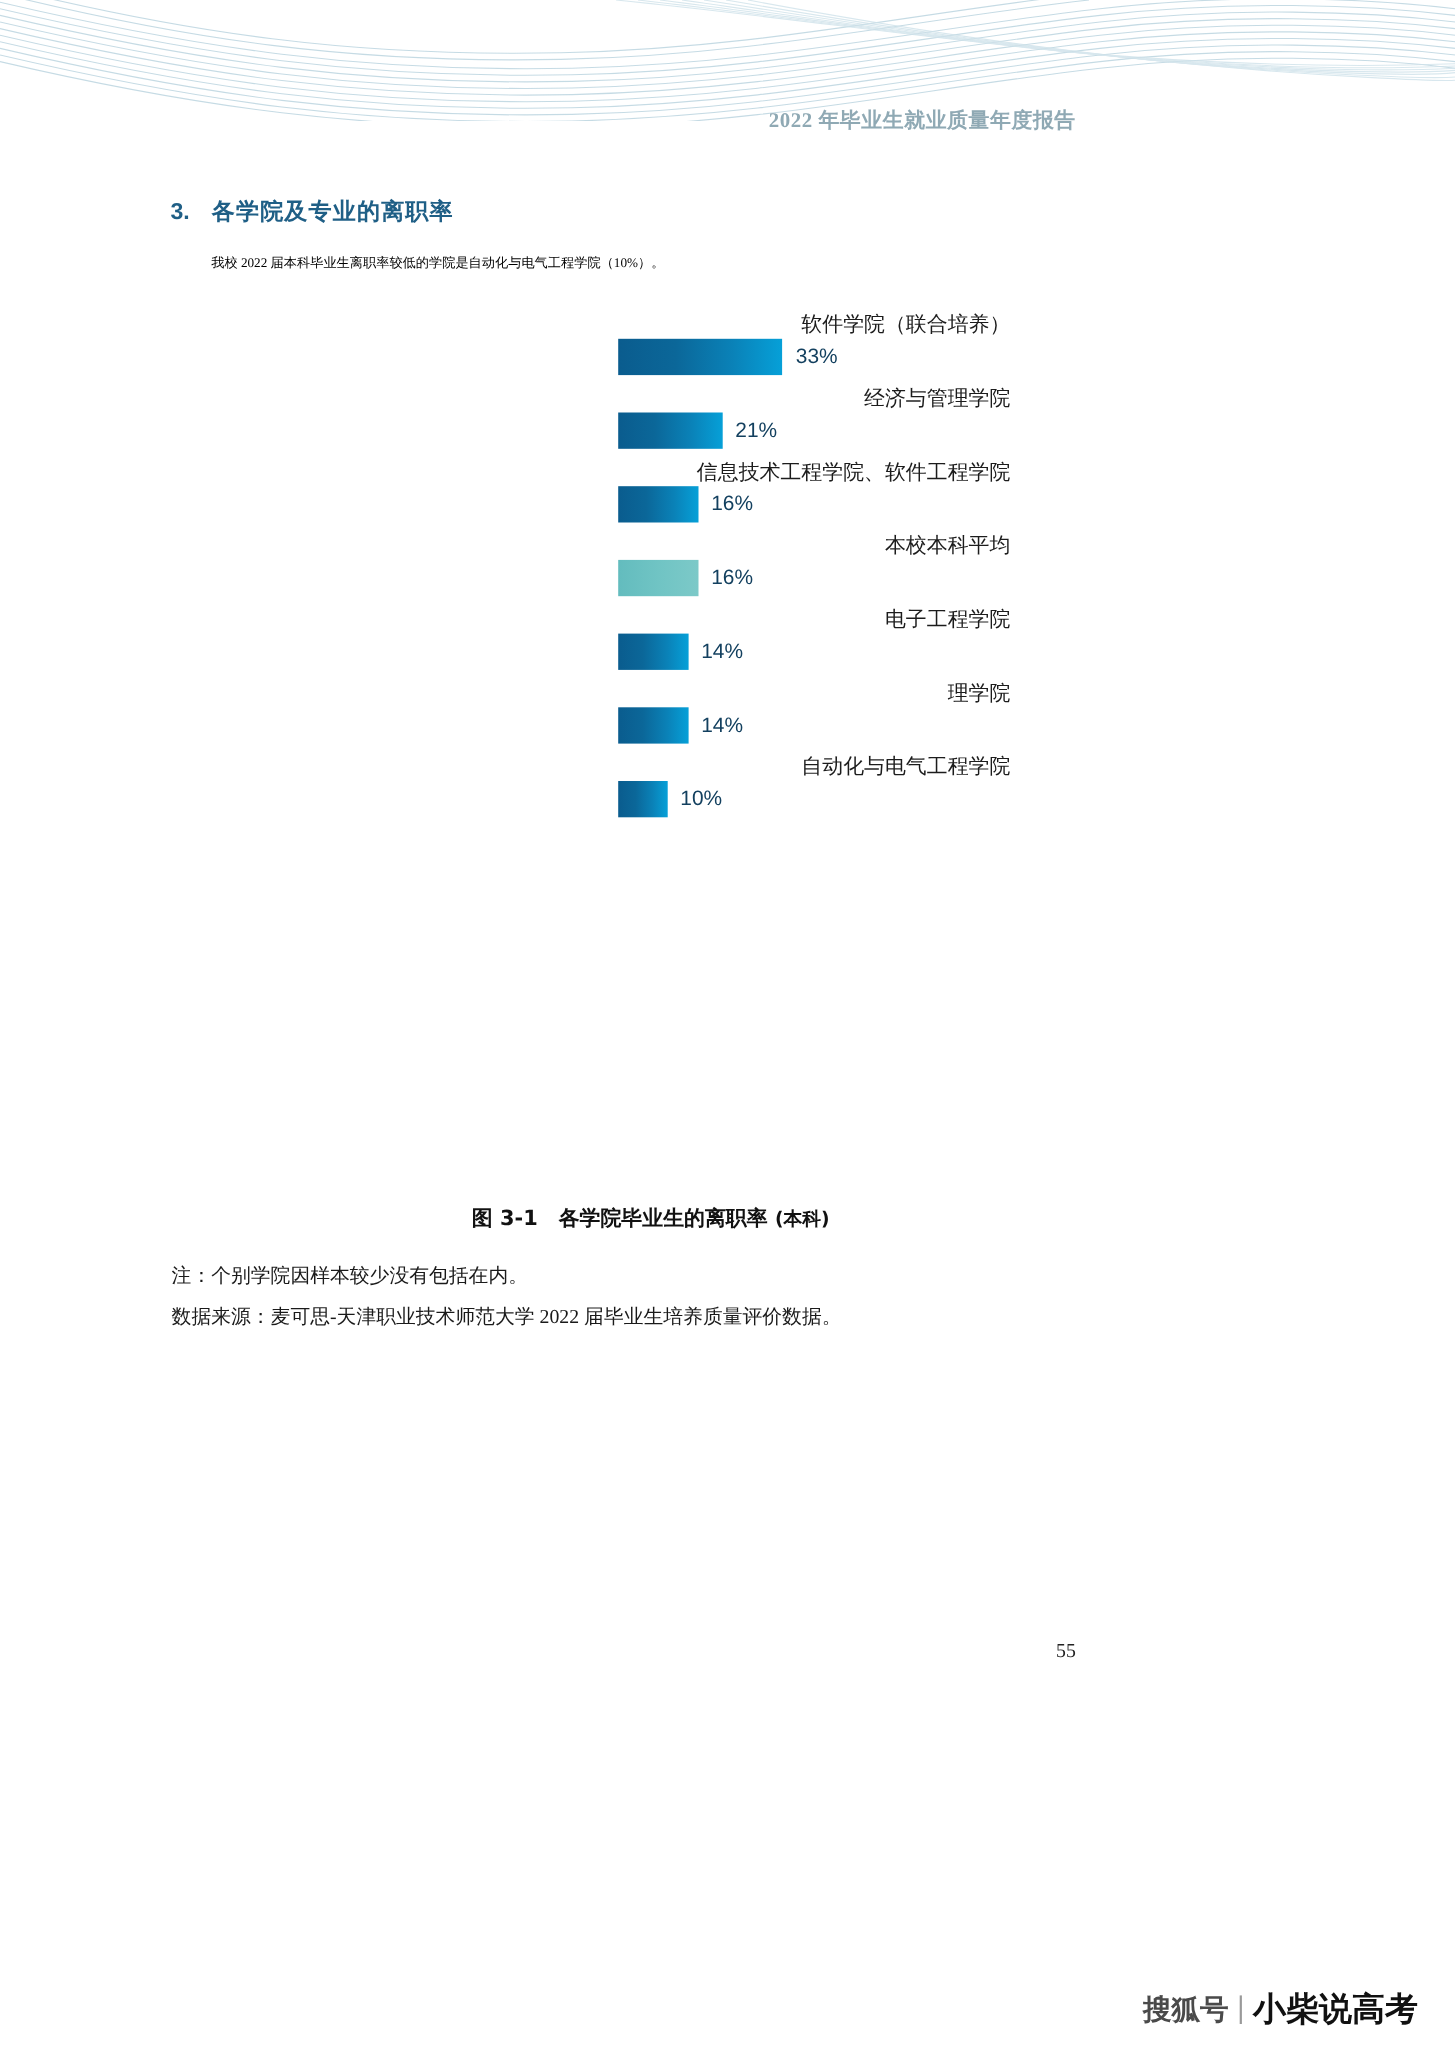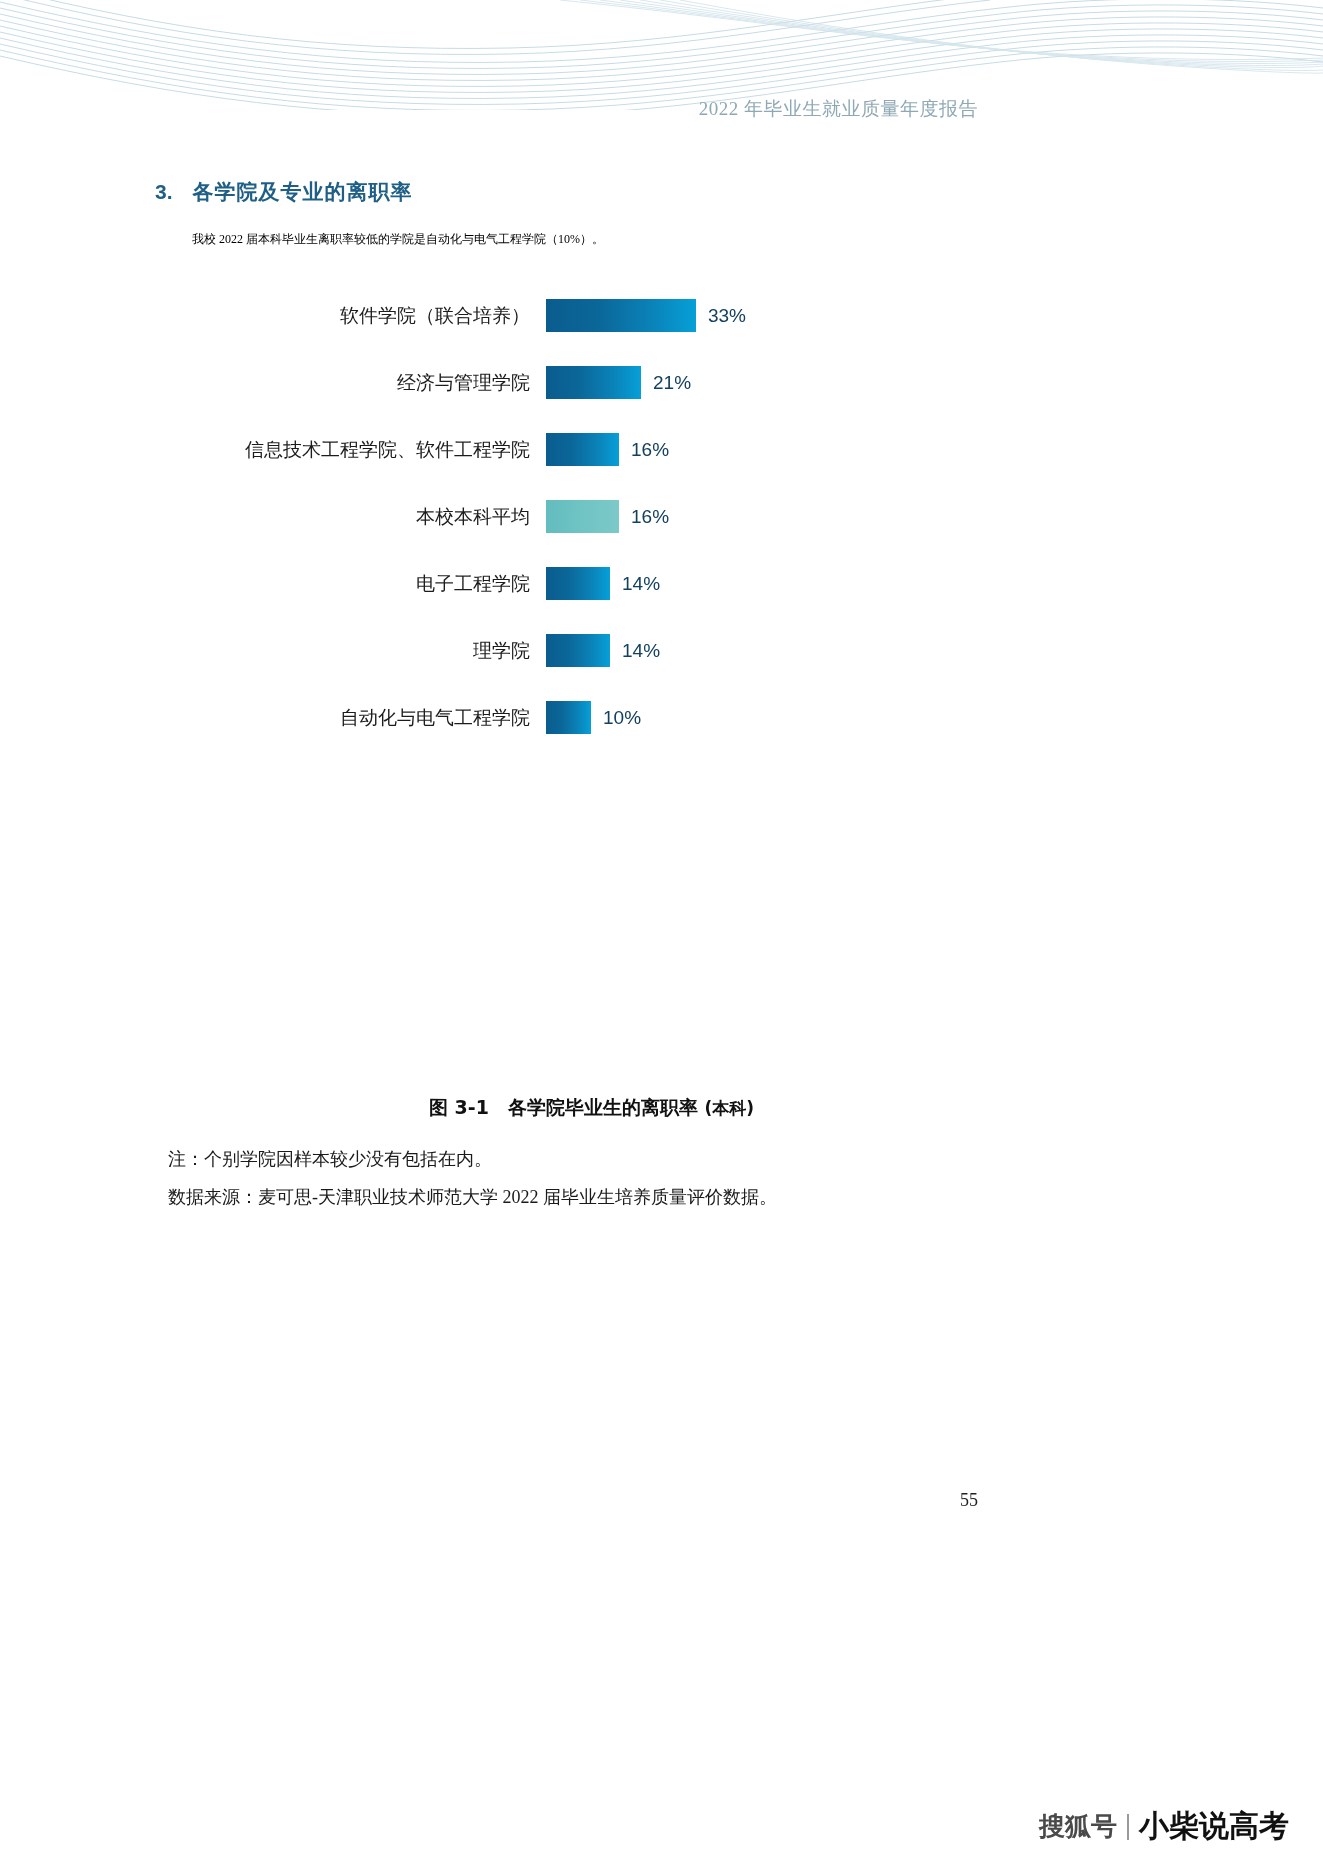--- a/index.html
+++ b/index.html
@@ -13,21 +13,21 @@
 
   
   #top-decoration {
     position:absolute; top:0; left:0; width:1323px; height:110px;
     pointer-events:none;
   }
 
   
   #page-header {
     position:absolute; top:96px; left:0; width:1323px;
-    text-align:right; padding-right:345px;
+    text-align:right; padding-right:345px;font-weight:bold;
   }
   #page-header .hdr-text {
     font-size:19px; color:#8fa9b4; letter-spacing:.5px;
     font-family:"Liberation Serif","DejaVu Serif",serif;
   }
 
   
   #section-heading {
     position:absolute; top:178px; left:155px;
     display:flex; align-items:baseline; gap:20px;
@@ -47,21 +47,21 @@
     position:absolute; top:222px; left:192px; width:950px;
     font-size:12px; line-height:34px; color:#000000;
     font-family:"Liberation Serif","DejaVu Serif",serif;
   }
 
   
   #chart {
     position:absolute; top:282px; left:0; width:1323px;
   }
   .chart-row {
-    display:flex; align-items:center; height:67px;
+    display:flex; align-items:center; height:67px;flex-direction:column;
   }
   .row-label {
     width:546px; text-align:right; padding-right:16px;
     font-size:19px; color:#1c1c1c;
     font-family:"Liberation Serif","DejaVu Serif",serif;
     white-space:nowrap;
   }
   .bar-zone { width:200px; display:flex; align-items:center; }
   .bar {
     height:33px;
@@ -79,21 +79,21 @@
   
   #figure-caption {
     position:absolute; top:1095px; left:0; width:1323px;
     text-align:center; padding-right:140px;
     font-size:19px; font-weight:bold; color:#111;
     font-family:"DejaVu Sans","Liberation Sans",sans-serif;
   }
   #figure-caption .cap-sub { font-size:17px; }
 
   
-  #notes { position:absolute; top:1140px; left:168px; width:1000px; }
+  #notes { position:absolute; top:1140px; left:156px; width:1000px; }
   .note-line {
     font-size:18px; line-height:38px; color:#1a1a1a;
     font-family:"Liberation Serif","DejaVu Serif",serif;
   }
 
   
   #page-number {
     position:absolute; top:1490px; left:0; width:1323px;
     text-align:right; padding-right:345px;
     font-size:18px; color:#222;

